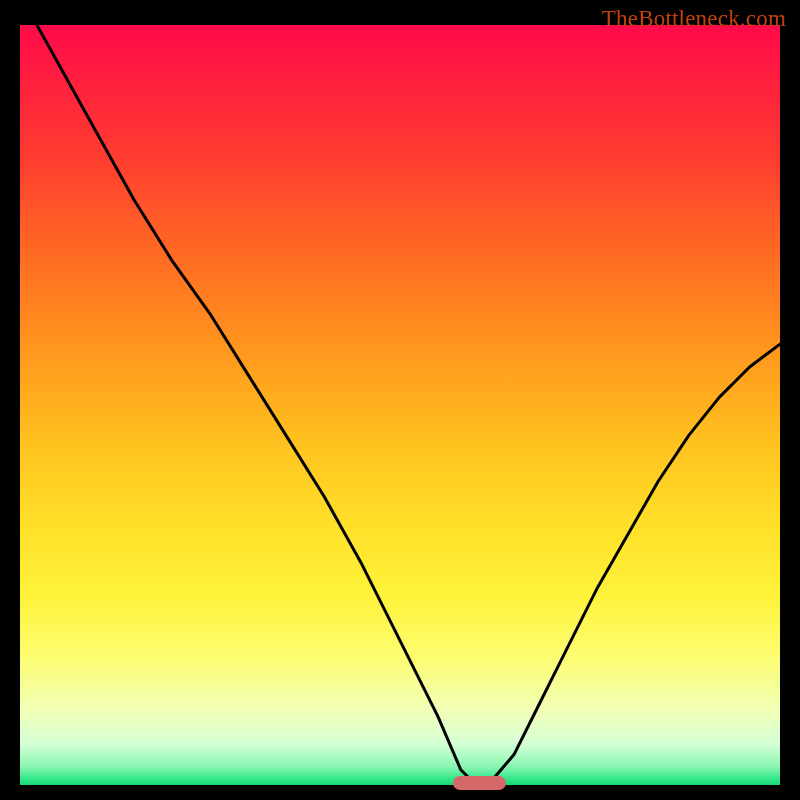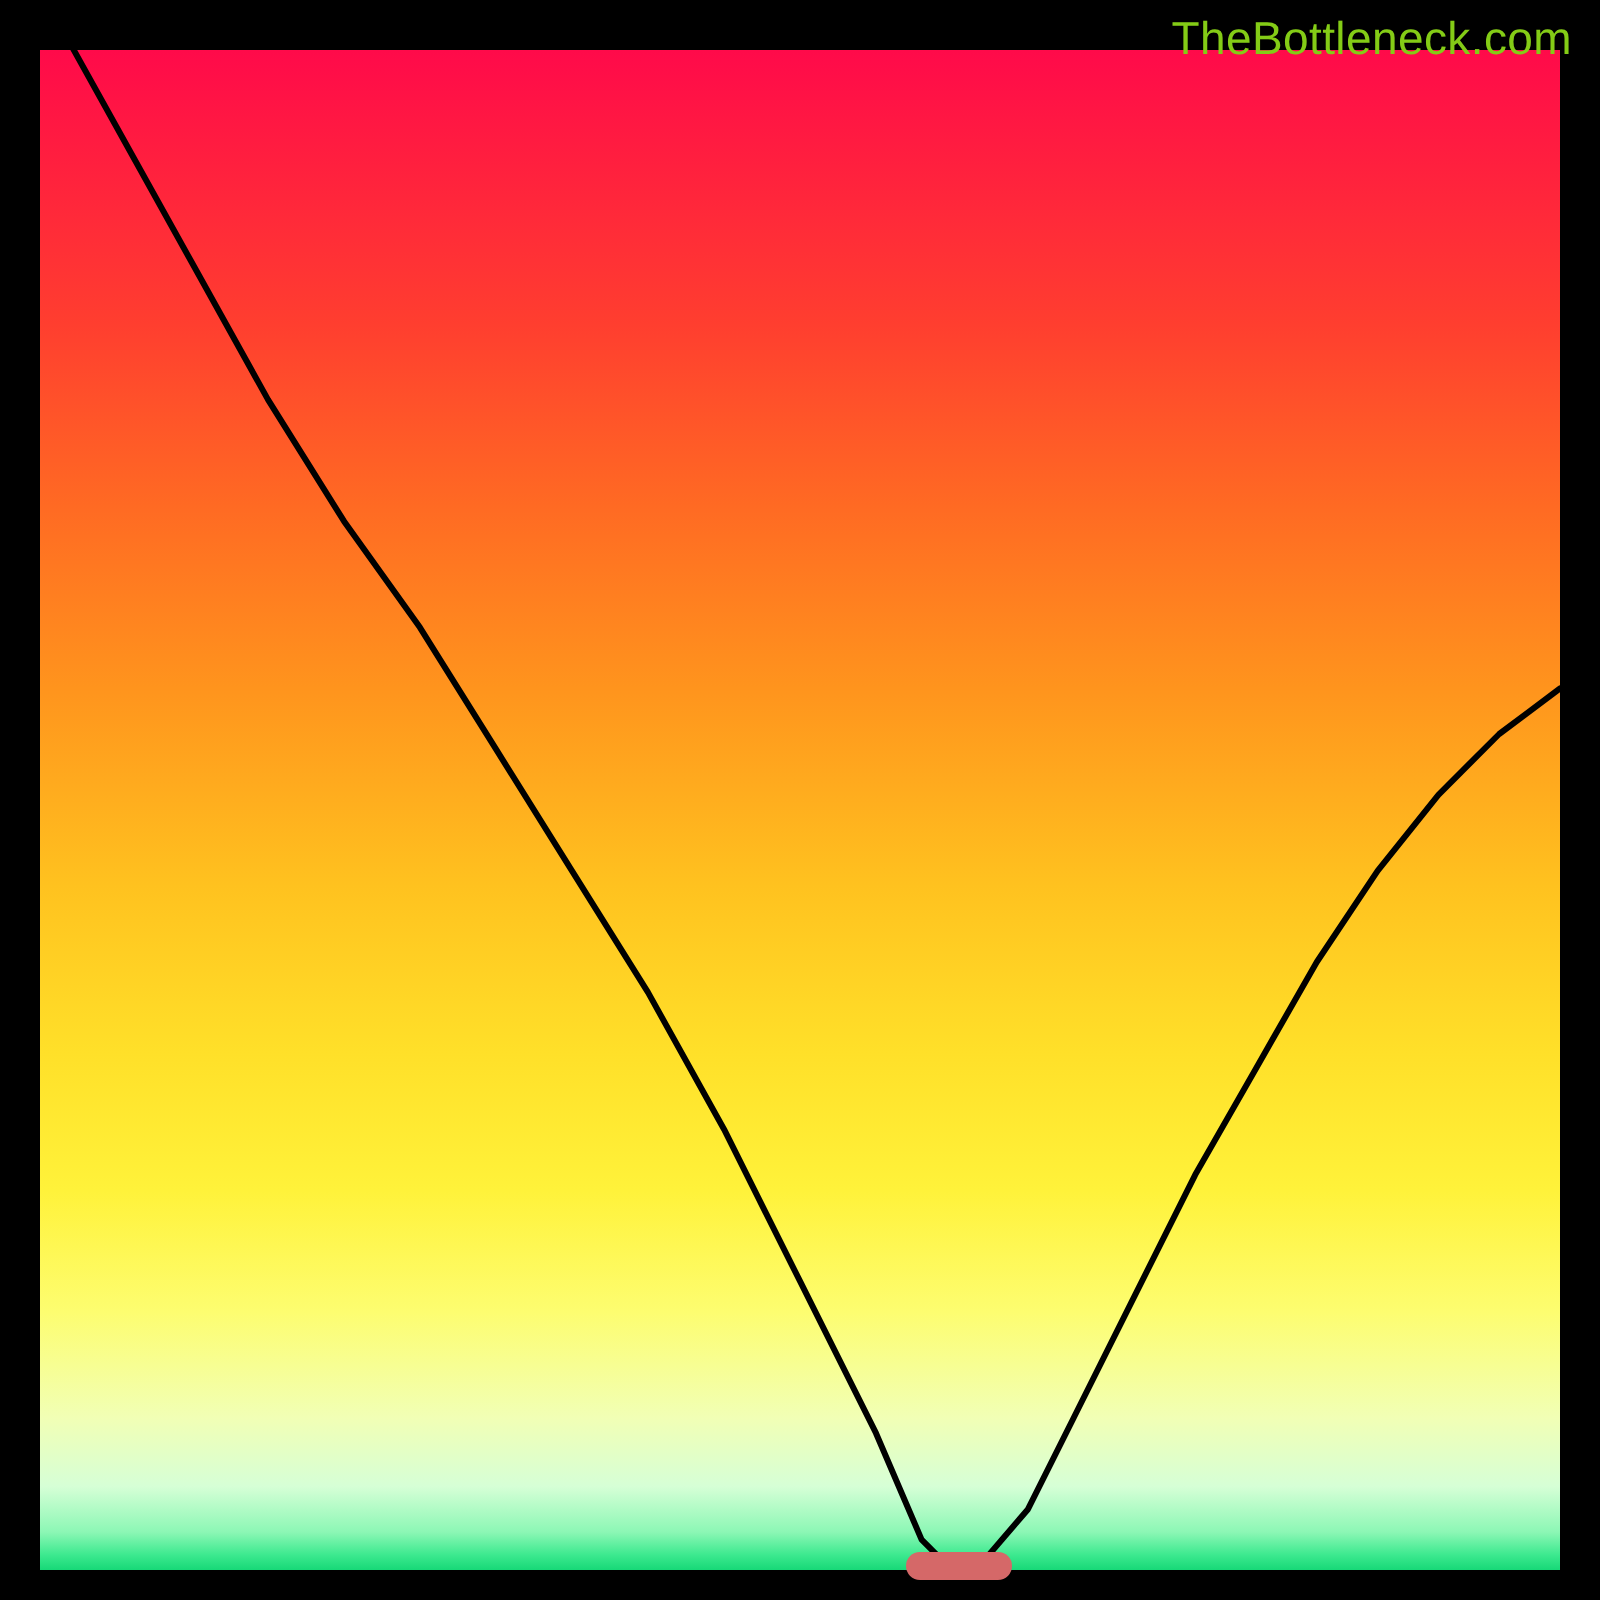--- a/index.html
+++ b/index.html
@@ -13,23 +13,23 @@
   .frame {
     position: relative;
     width: 800px;
     height: 800px;
     background: #000;
   }
   .watermark {
     position: absolute;
     top: 6px;
     right: 14px;
-    font-family: Liberation Sans, sans-serif;
+    font-family: Liberation Serif, serif;
     font-size: 23px;
-    color: #84cc16;
+    color: #c2410c;
     letter-spacing: 0.2px;
     z-index: 20;
   }
   .plot {
     position: absolute;
     left: 20px;
     top: 25px;
     width: 760px;
     height: 760px;
   }

